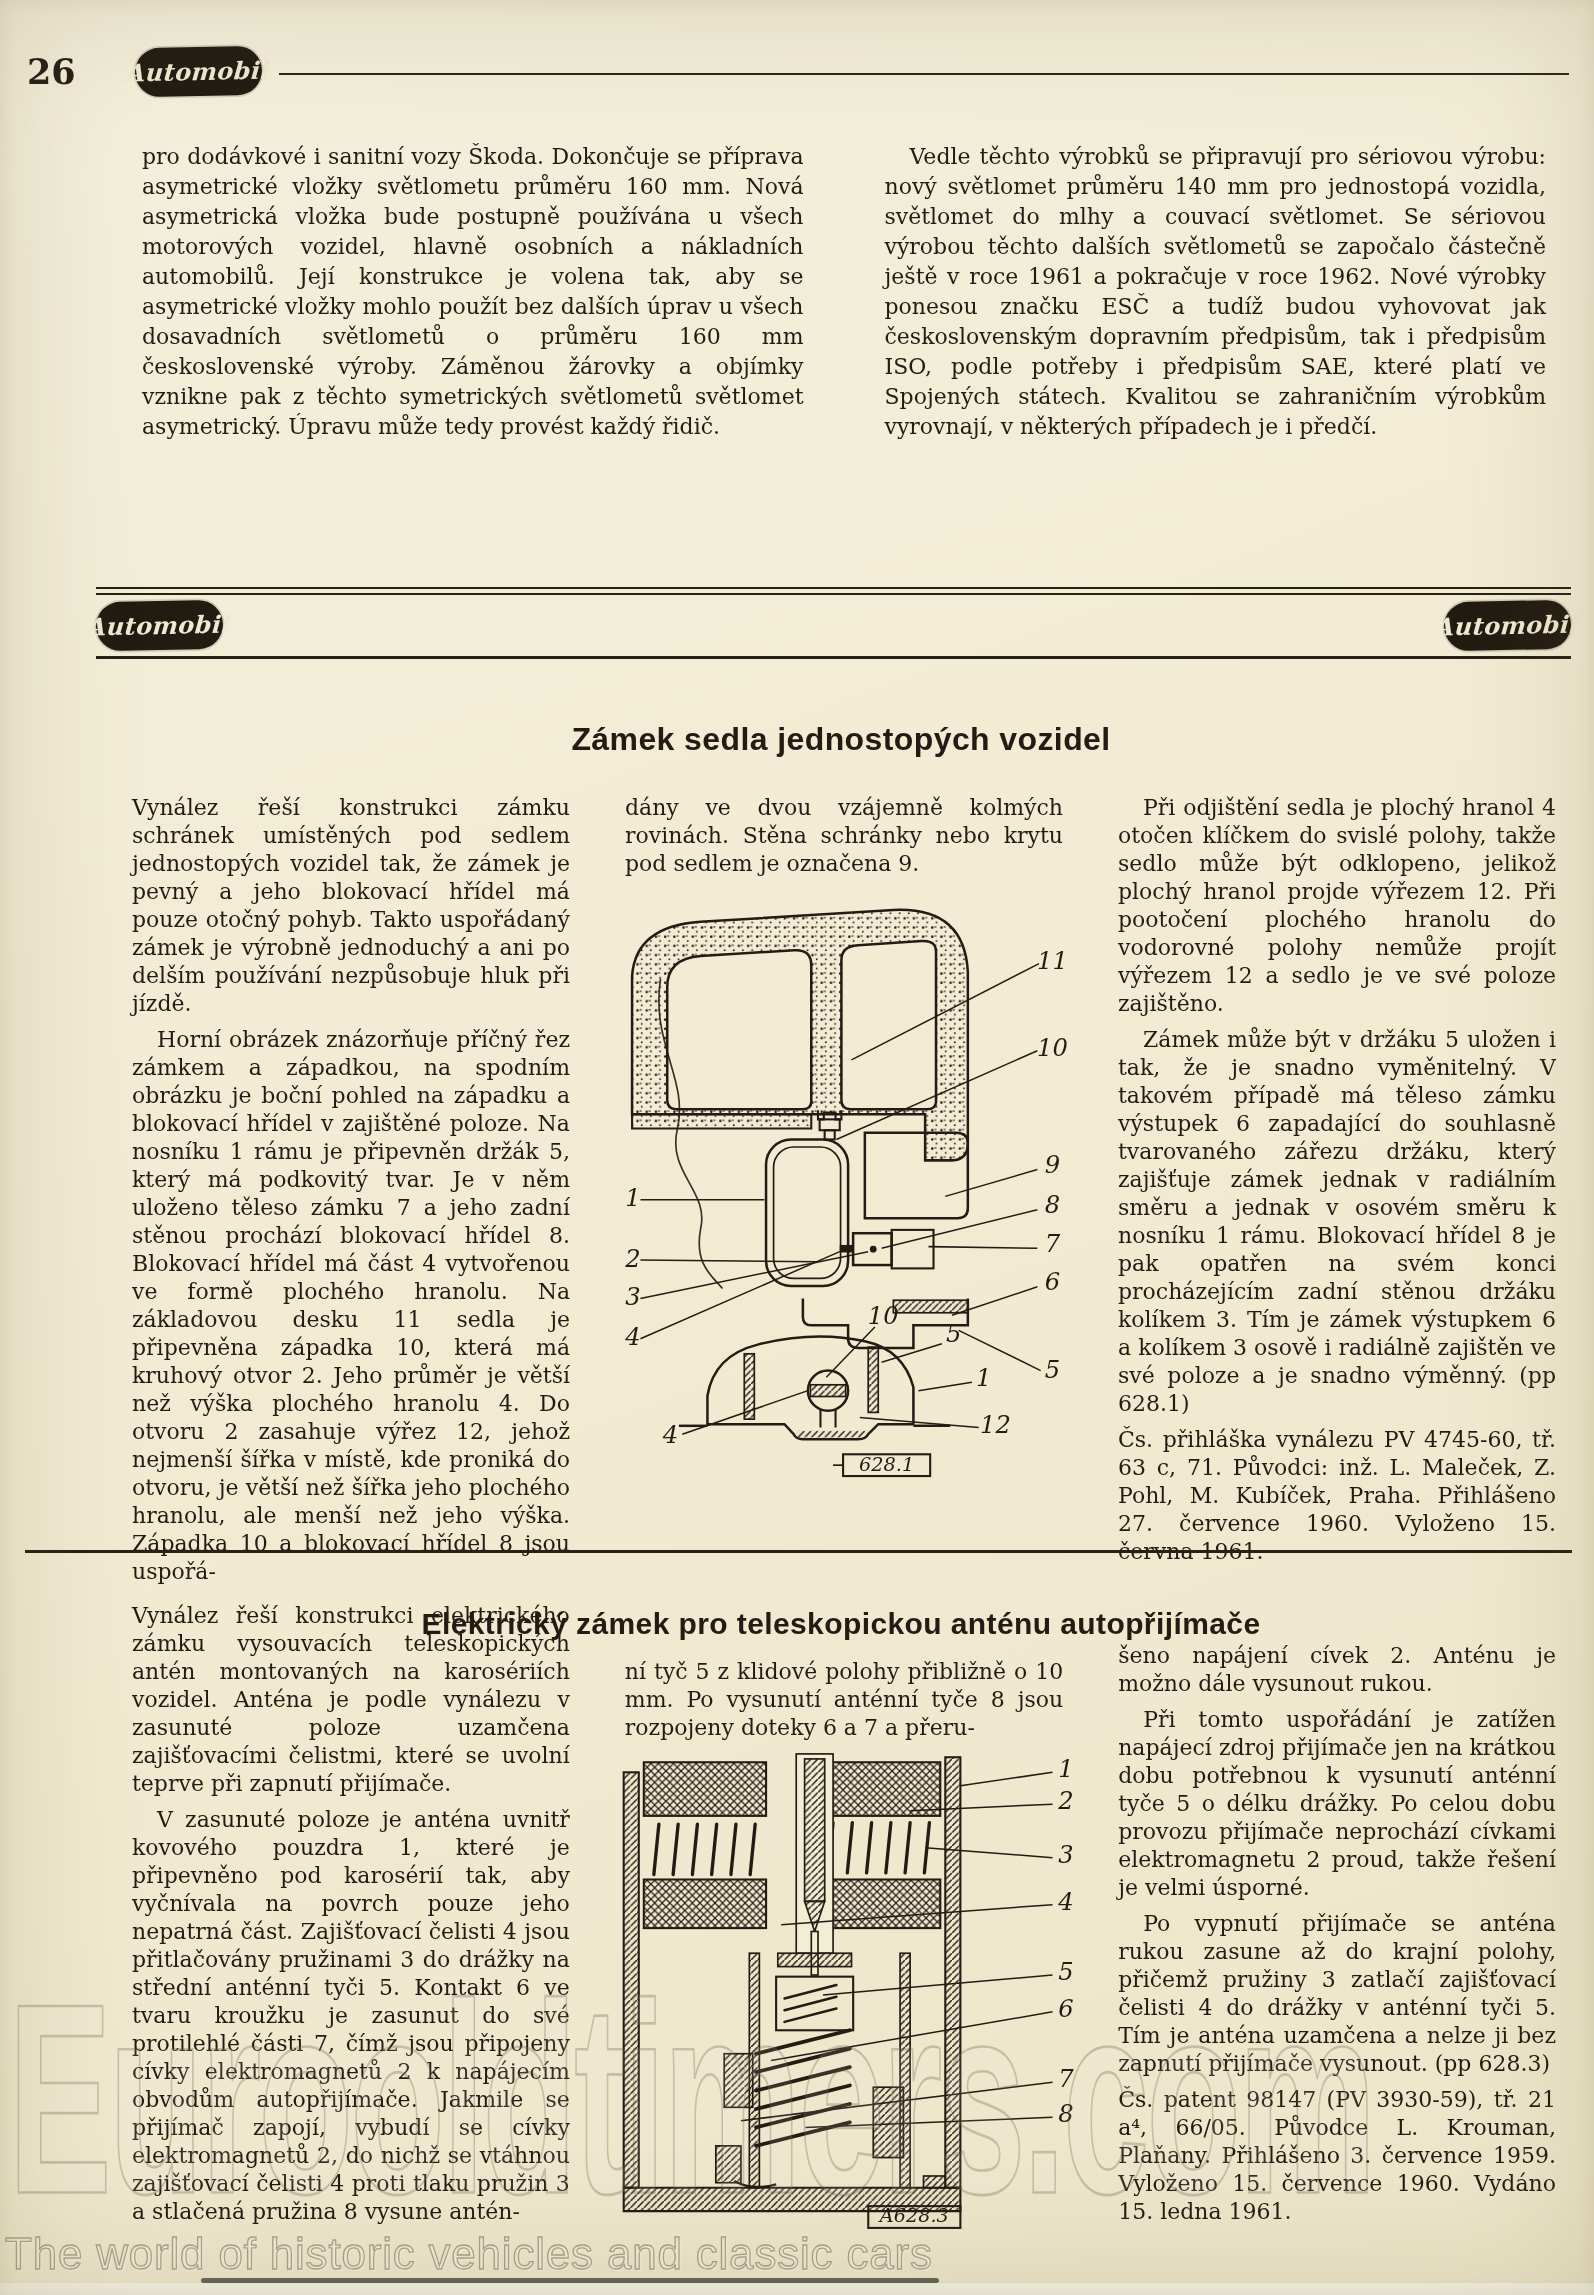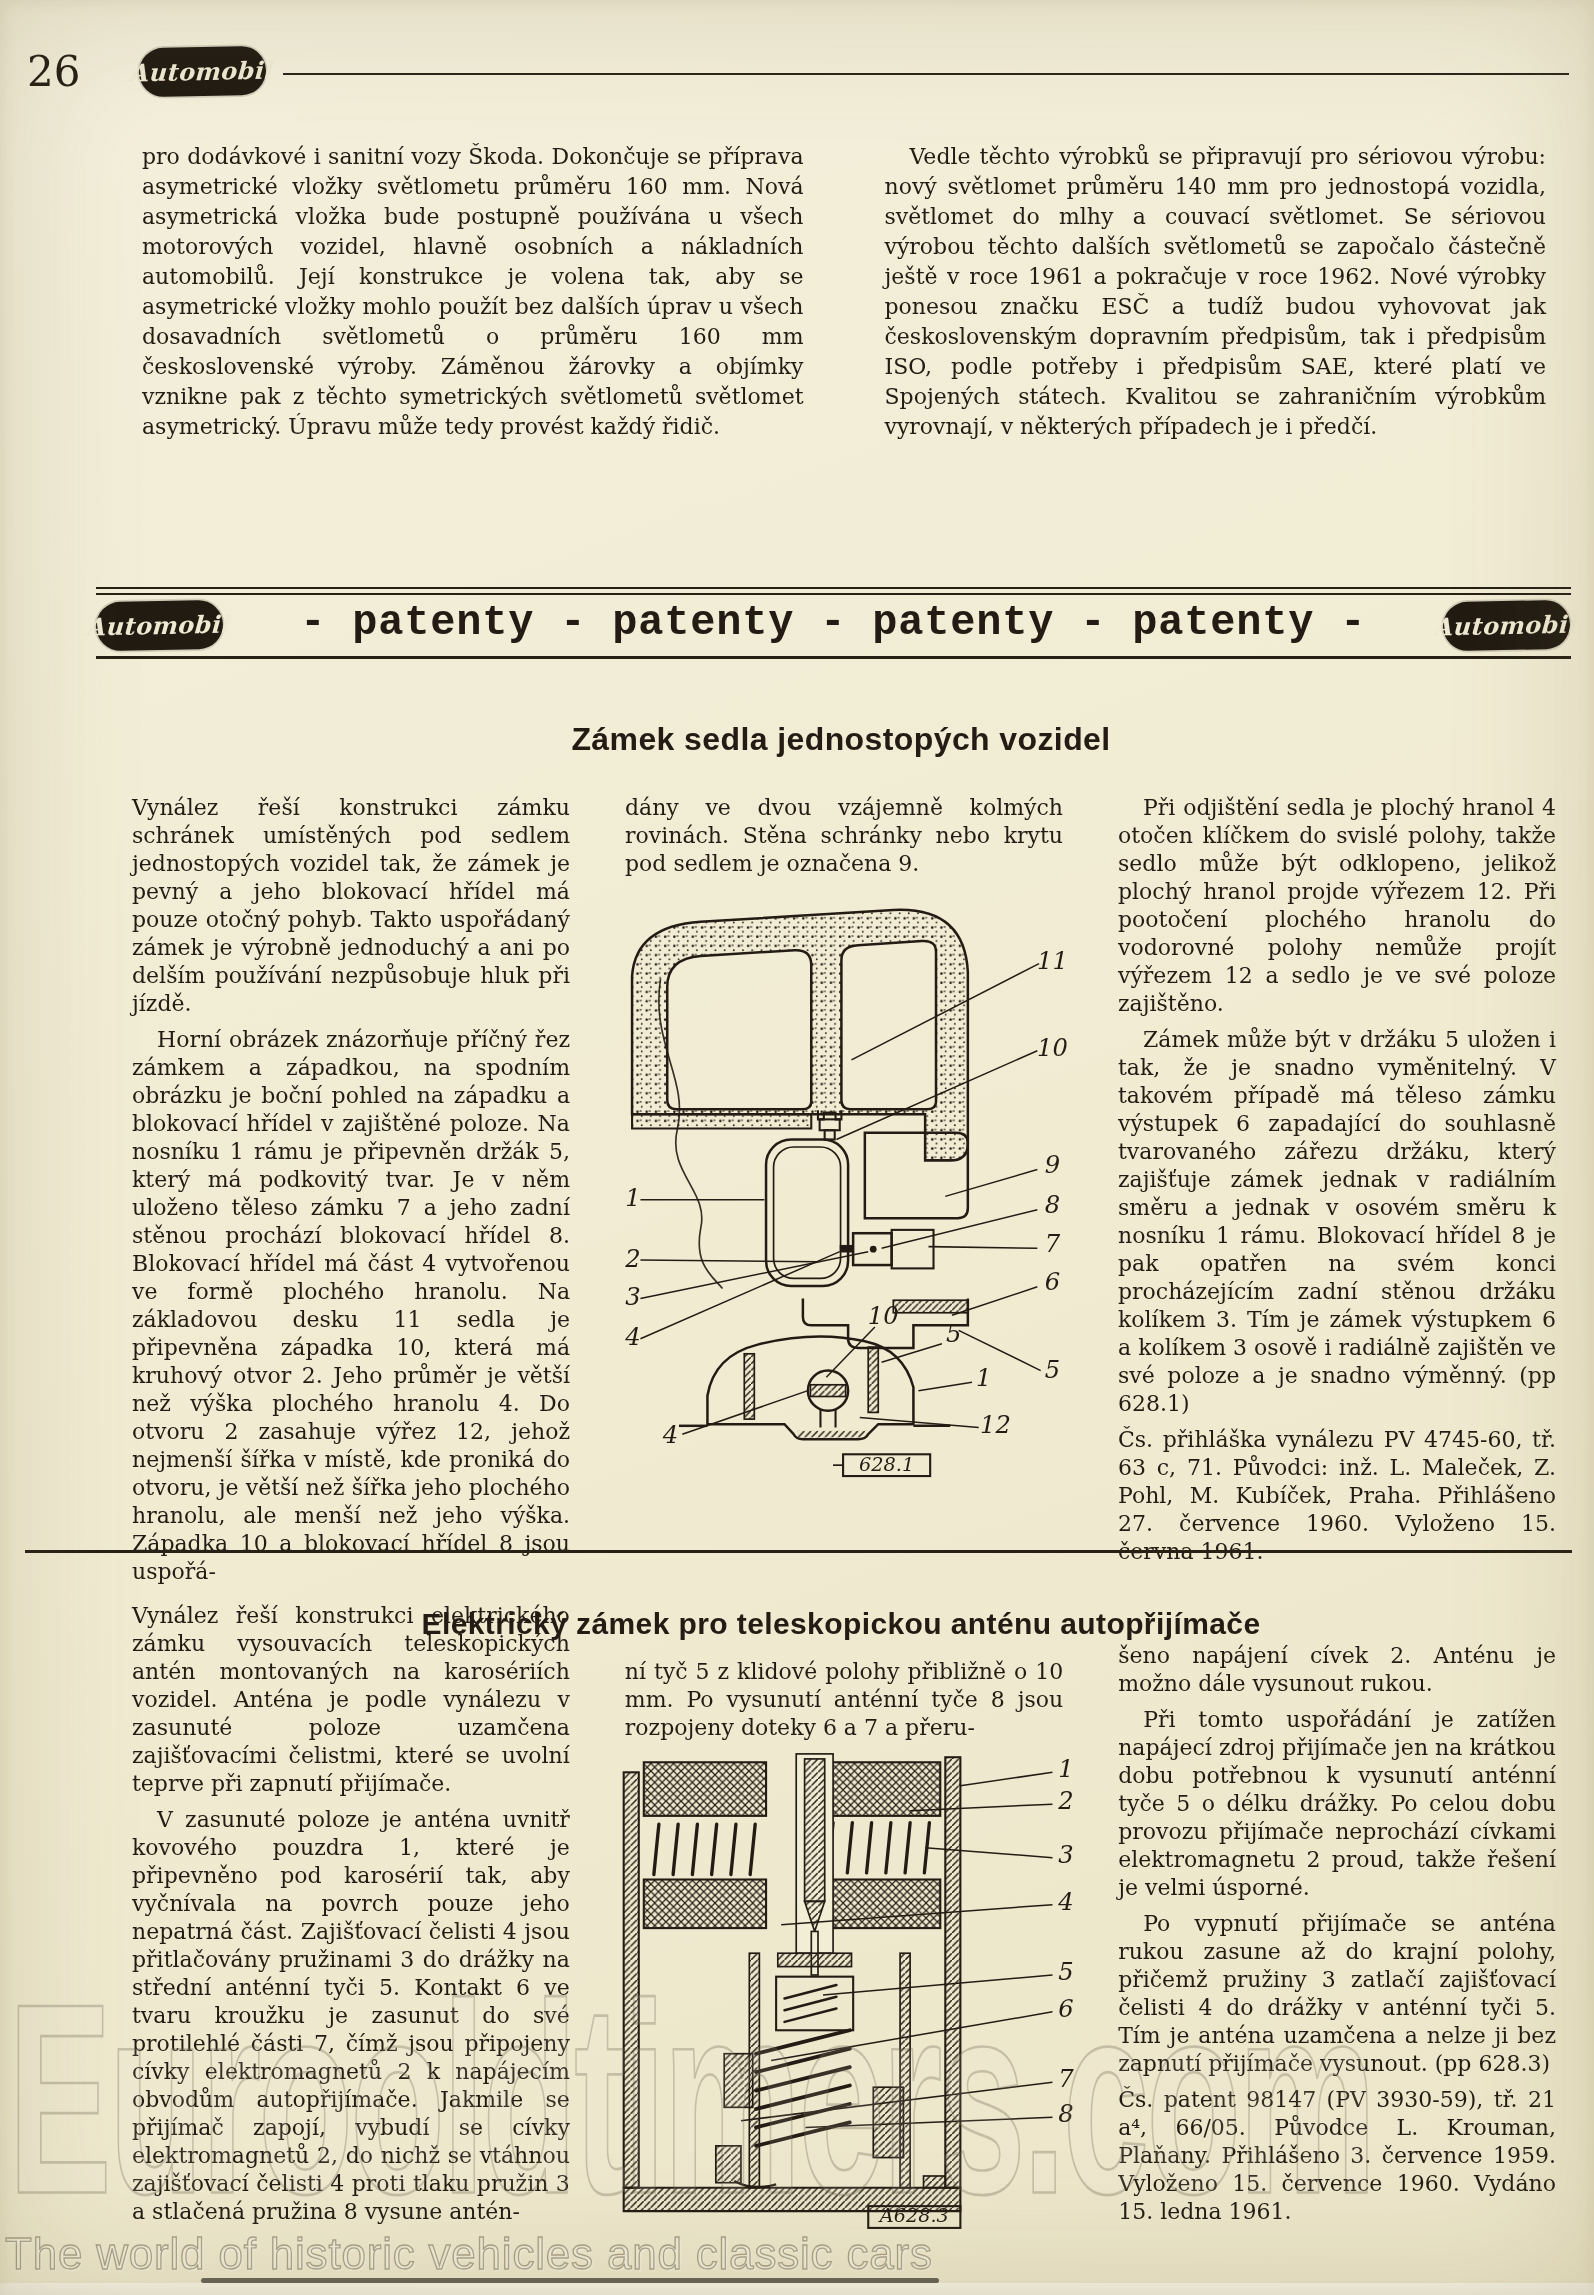--- a/index.html
+++ b/index.html
@@ -7,21 +7,21 @@
     width:1594px;height:2295px;position:relative;overflow:hidden;
     background:linear-gradient(160deg,#f4efdb 0%,#f1ebd2 55%,#ece5c9 100%);
     font-family:"DejaVu Serif", serif;
     color:#241c14;
   }
   .vignette{position:absolute;inset:0;z-index:9;pointer-events:none;
     box-shadow:inset 0 0 142px rgba(120,104,60,.22), inset 0 0 17px rgba(120,104,60,.12);}
 
   
   .header{position:absolute;top:44px;left:27px;right:25px;height:55px;display:flex;align-items:center;}
-  .page-num{font-size:42px;font-weight:normal;line-height:1;}
+  .page-num{font-size:35px;font-weight:bold;line-height:1;}
   .logo{width:127px;height:49px;border-radius:25px;background:#221b12;display:flex;align-items:center;justify-content:center;
         box-shadow:0 0 0 1.7px rgba(34,27,18,.15);transform:rotate(-1.2deg);flex:none;}
   .logo span{font-family:"DejaVu Serif",serif;font-style:italic;font-weight:bold;font-size:24px;color:#efe9d2;
         letter-spacing:0.4px;transform:skewX(-6deg);}
   .header .logo{margin-left:59px;}
   .header-rule{flex:1;height:2.5px;background:#2a241b;margin-left:17px;margin-top:5px;}
 
   
   .intro{position:absolute;top:126px;left:126px;right:32px;display:flex;gap:49px;}
   .intro .icol{flex:1;font-size:22px;line-height:30px;text-align:justify;}
@@ -91,21 +91,20 @@
 </div>
 
 <div class="banner">
   <div class="rule t1"></div>
   <div class="rule t2"></div>
   <div class="rule b1"></div>
   <div class="banner-inner">
     <div class="logo">
       <span>Automobil</span>
     </div>
-    <div class="banner-title">- patenty - patenty - patenty - patenty -</div>
     <div class="logo">
       <span>Automobil</span>
     </div>
   </div>
 </div>
 
 <div class="a-title t1">Zámek sedla jednostopých vozidel</div>
 
 <div class="cols c1">
   <div class="acol">

